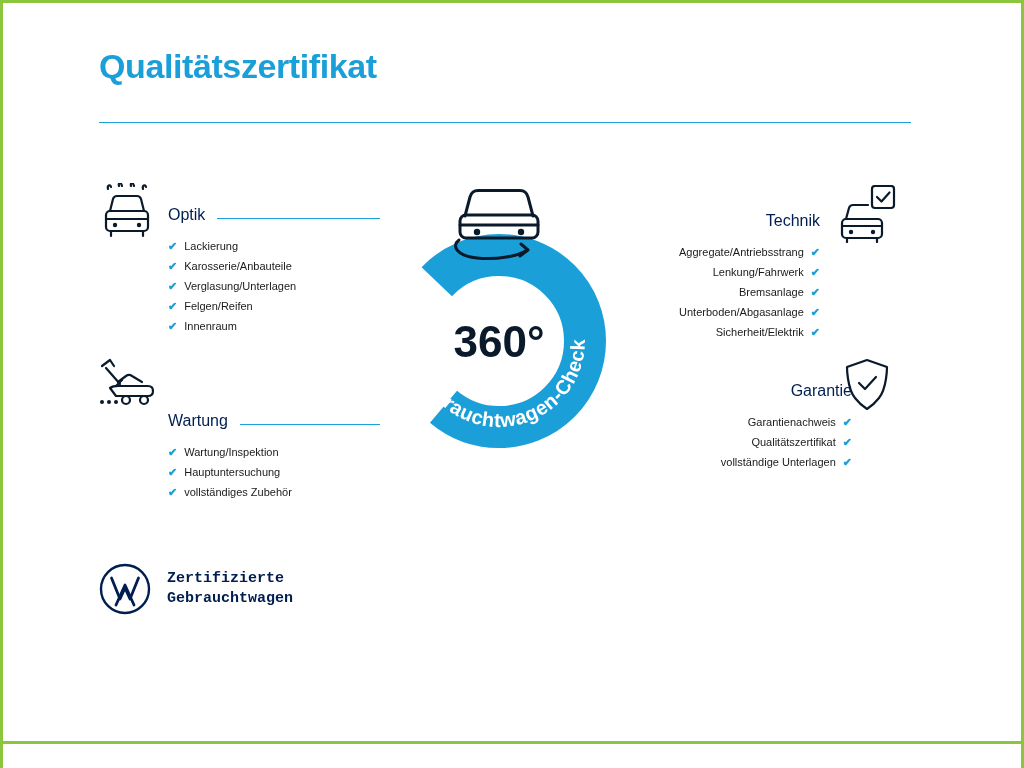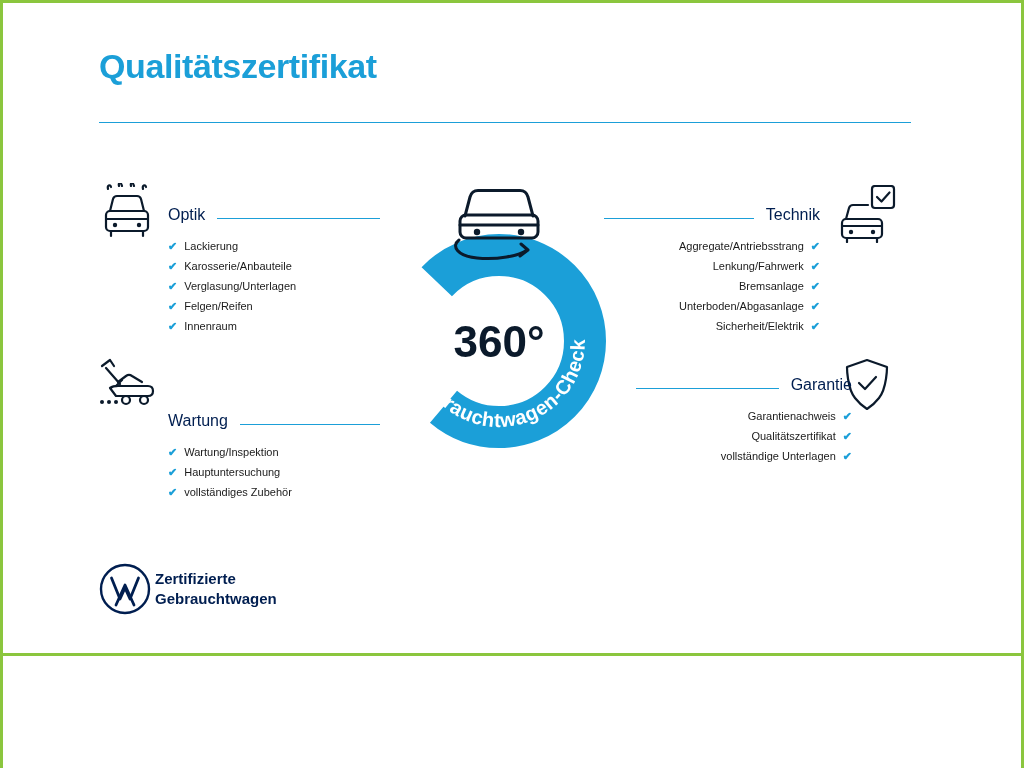--- a/index.html
+++ b/index.html
@@ -7,21 +7,21 @@
     padding: 0;
     width: 1024px;
     height: 768px;
     background: #ffffff;
     font-family: "Liberation Sans", sans-serif;
     overflow: hidden;
   }
   #page {
     position: relative;
     width: 1024px;
-    height: 656px;
+    height: 744px;
     background: #ffffff;
     box-sizing: border-box;
   }
   .page-border-top {
     position: absolute;
     left: 0; top: 0;
     width: 1024px; height: 3px;
     background: #8bc63e;
   }
   .page-border-bottom {
@@ -99,21 +99,21 @@
   }
   
   .col-left .item { justify-content: flex-start; }
   .col-left .check { margin-right: 7px; }
   .col-left .head-rule { margin-left: 12px; }
 
   
   .col-right .item { justify-content: flex-end; }
   .col-right .check { margin-left: 7px; }
   .col-right .head-rule { margin-right: 12px; }
-  .col-right .block-head { }
+  .col-right .block-head { flex-direction: column; }
 
   
   #block-optik   { left: 168px; top: 206px; width: 212px; }
   #block-wartung { left: 168px; top: 376px; width: 212px; margin-top: 36px; }
   #block-technik { left: 604px; top: 206px; width: 216px; text-align: right; }
   #block-garantie{ left: 636px; top: 376px; width: 216px; text-align: left; }
 
   
   .side-icon {
     position: absolute;
@@ -156,25 +156,26 @@
     position: absolute;
     left: 99px;
     top: 563px;
     display: flex;
     align-items: center;
   }
   #footer-logo .vw-mark {
     width: 52px; height: 52px;
   }
   #footer-logo .vw-text {
-    margin-left: 4px;
+    margin-left: 16px;
     font-size: 15px;
     font-weight: bold;
     color: #001e50;
     line-height: 20px;
+    font-family: Liberation Mono, monospace;
   }
 </style>
 </head>
 <body>
 
 <div id="page">
 
   <div class="page-border-top"></div>
   <div class="page-border-bottom"></div>
   <div class="page-border-left"></div>

